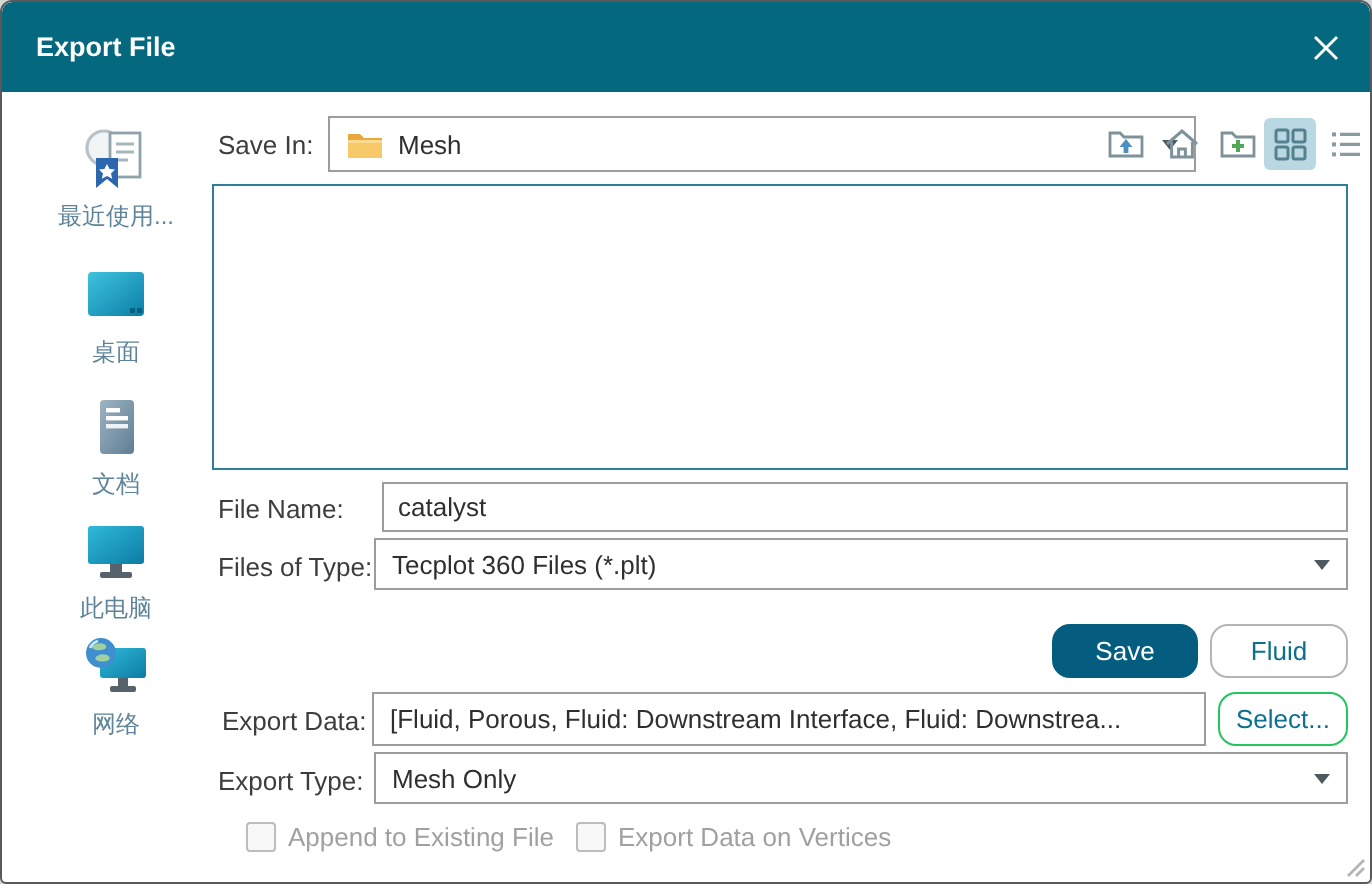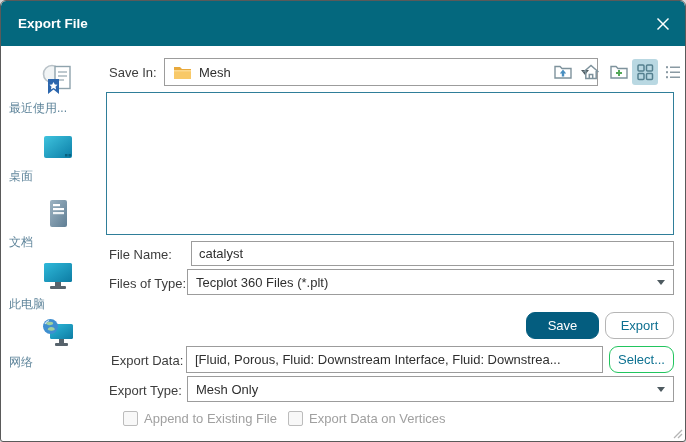--- a/index.html
+++ b/index.html
@@ -5,21 +5,21 @@
   html,body{margin:0;padding:0;background:#d8d8d8;font-family:"Liberation Sans",sans-serif;}
   .dialog{position:relative;width:684px;height:440px;background:#ffffff;border:1px solid #5a5a5a;
           border-radius:6px 6px 3px 3px;overflow:hidden;}
   
   .titlebar{position:absolute;left:0;top:0;width:100%;height:45px;background:#04687e;
             border-radius:5px 5px 0 0;}
   .title{position:absolute;left:17px;top:0;line-height:45px;color:#ffffff;font-size:13.5px;font-weight:bold;}
   .close-btn{position:absolute;right:13px;top:14px;width:18px;height:18px;cursor:pointer;
              display:flex;align-items:center;justify-content:center;}
   
-  .side-item{position:absolute;left:8px;width:98px;cursor:pointer;}
+  .side-item{position:absolute;left:8px;width:98px;text-align:center;cursor:pointer;}
   .side-icon{height:34px;display:flex;align-items:center;justify-content:center;}
   .side-label{margin-top:3px;font-size:12px;color:#5e849a;white-space:nowrap;}
   
   .flabel{position:absolute;font-size:13px;color:#3d3d3d;white-space:nowrap;}
   
   .tinput{position:absolute;box-sizing:border-box;border:1px solid #9c9c9c;background:#fff;
           font-family:"Liberation Sans",sans-serif;font-size:13px;color:#2f2f2f;padding:0 7px;outline:none;}
   .dropdown{position:absolute;box-sizing:border-box;border:1px solid #9c9c9c;background:#fff;
             display:flex;align-items:center;padding:0 8px;font-size:13px;color:#2f2f2f;cursor:pointer;}
   .dd-value{flex:1;white-space:nowrap;overflow:hidden;}
@@ -204,21 +204,21 @@
   <div class="flabel" style="left:108px;top:246px;">File Name:</div>
   <input class="tinput" style="left: 190px; top: 240px; width: 483px; height: 25px;" type="text" value="catalyst">
 
   <div class="flabel" style="left:108px;top:275px;">Files of Type:</div>
   <div class="dropdown" style="left:186px;top:268px;width:487px;height:26px;">
     <span class="dd-value">Tecplot 360 Files (*.plt)</span>
     <span class="dd-arrow"></span>
   </div>
 
   <div class="btn btn-primary" style="left:525px;top:311px;width:73px;">Save</div>
-  <div class="btn btn-secondary" style="left:604px;top:311px;width:69px;">Export</div>
+  <div class="btn btn-secondary" style="left:604px;top:311px;width:69px;">Fluid</div>
 
   <div class="flabel" style="left:110px;top:352px;">Export Data:</div>
   <input class="tinput" style="left: 185px; top: 345px; width: 417px; height: 27px; padding-left: 8px;" type="text" value="[Fluid, Porous, Fluid: Downstream Interface, Fluid: Downstrea...">
   <div class="btn btn-select" style="left:608px;top:345px;width:65px;">Select...</div>
 
   <div class="flabel" style="left:108px;top:382px;">Export Type:</div>
   <div class="dropdown" style="left:186px;top:375px;width:487px;height:26px;">
     <span class="dd-value">Mesh Only</span>
     <span class="dd-arrow"></span>
   </div>

